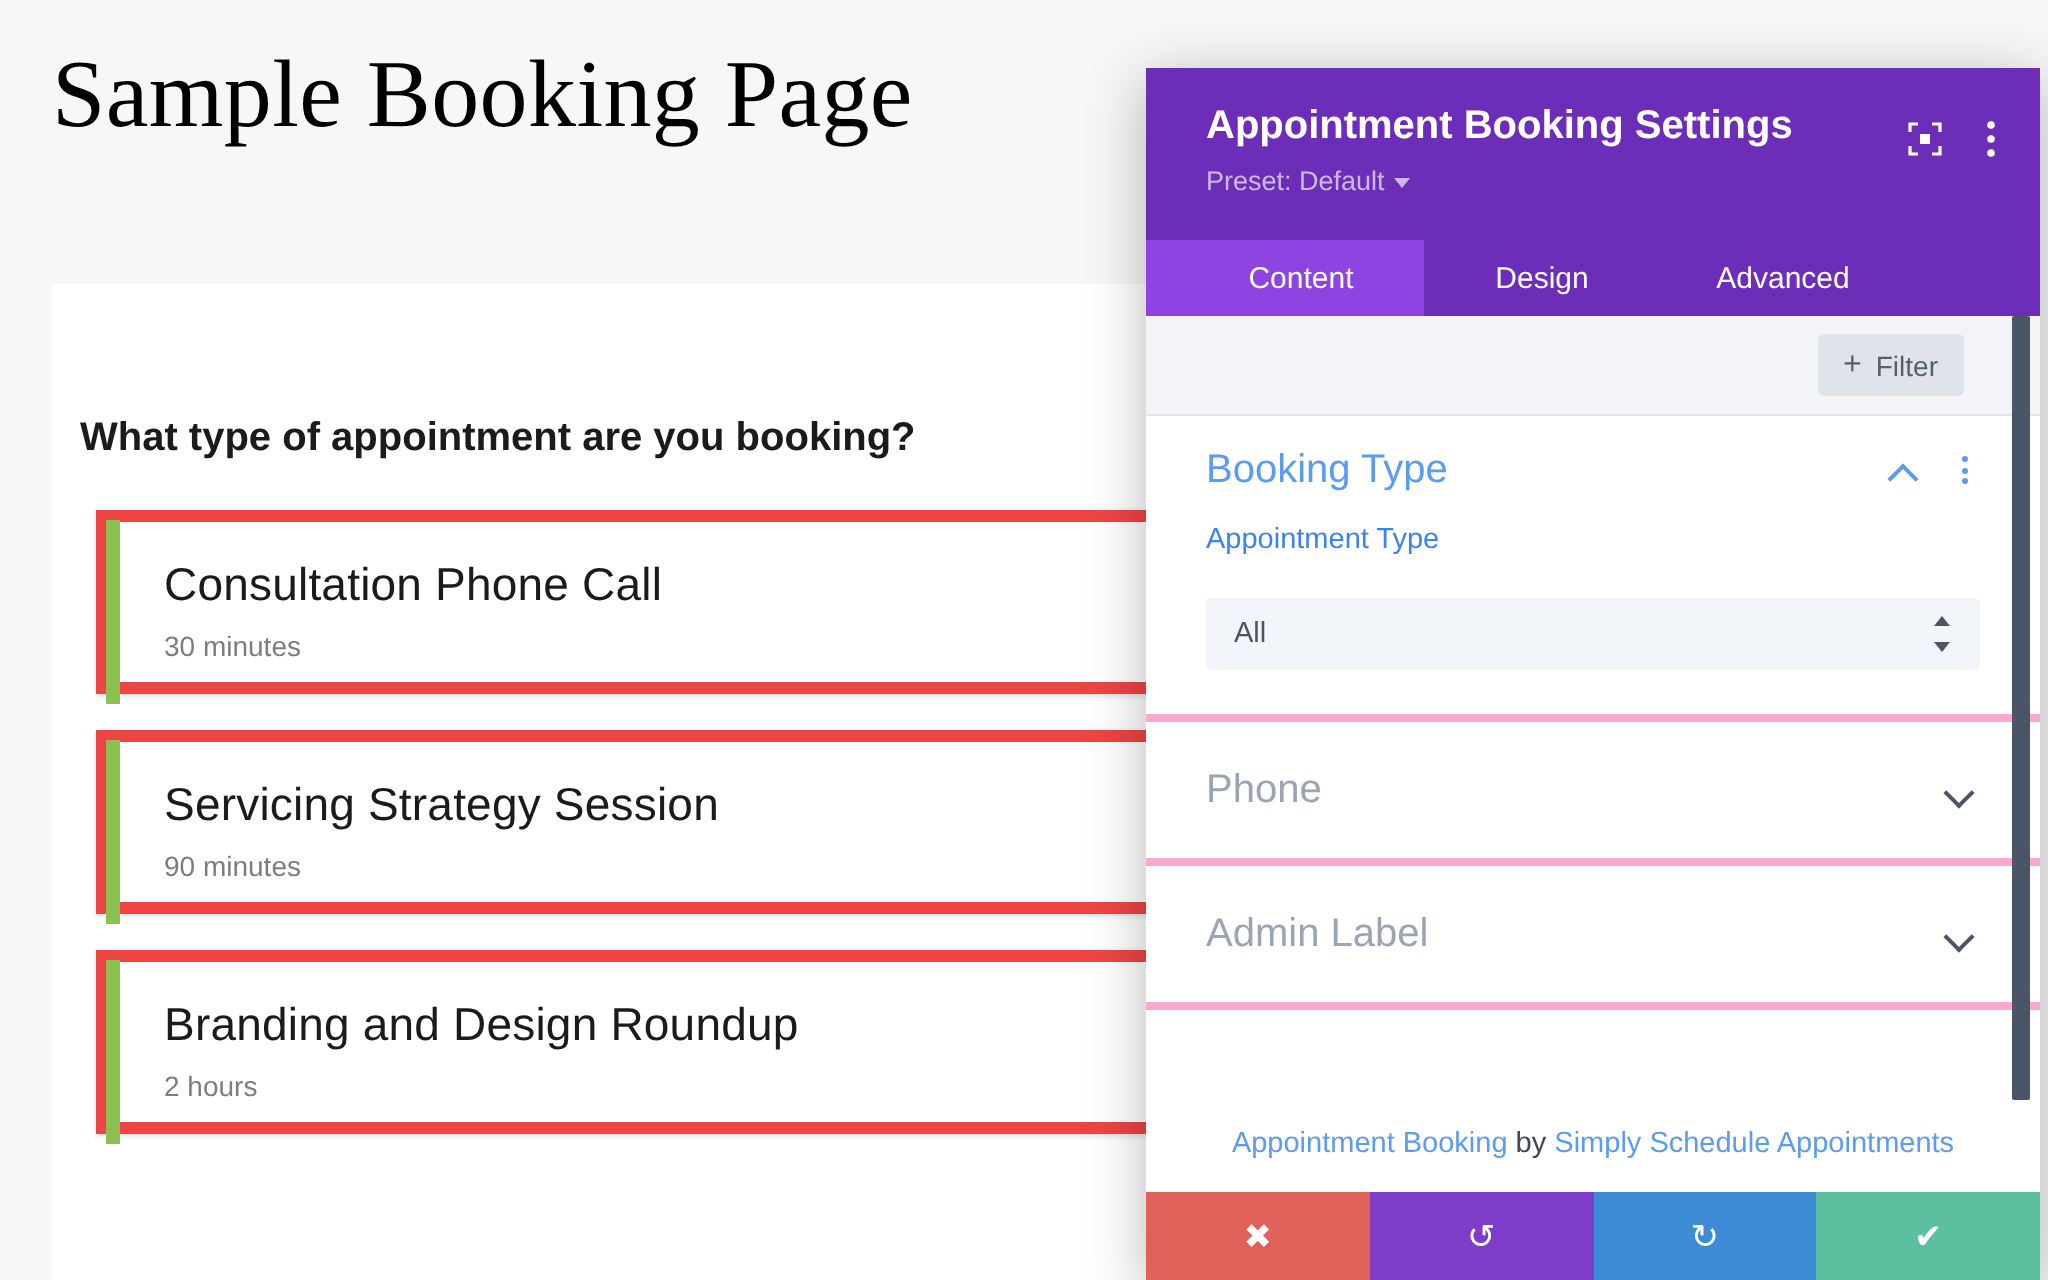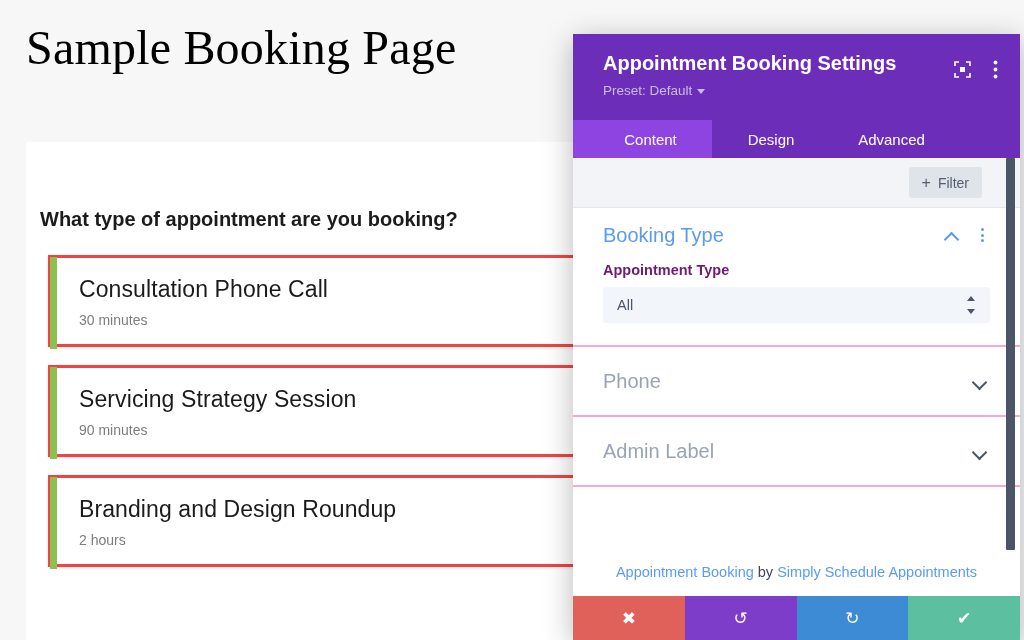--- a/index.html
+++ b/index.html
@@ -22,21 +22,21 @@
     position:absolute;left:26px;top:142px;width:700px;height:498px;
     background:#ffffff;
   }
   #question{
     position:absolute;left:14px;top:66px;
     font-size:20px;font-weight:bold;color:#1b1b1b;
   }
   .booking-list{position:absolute;left:22px;top:113px;width:660px;}
   .booking-item{
     position:relative;height:92px;margin-bottom:18px;
-    background:#ffffff;border:3px solid #ef4444;
+    background:#ffffff;border:6px solid #ef4444;
     box-shadow:0 1px 3px rgba(0,0,0,.13);
     box-sizing:border-box;
   }
   .booking-accent{
     position:absolute;left:-1px;top:-1px;width:7px;height:92px;background:#8cc152;
   }
   .booking-name{
     position:absolute;left:28px;top:18px;
     font-size:23px;font-weight:400;color:#1b1b1b;letter-spacing:.1px;
   }
@@ -94,41 +94,41 @@
   #filter-btn{
     position:absolute;right:38px;top:9px;height:31px;padding:0 13px;
     background:#dfe3ea;border:none;border-radius:3px;
     display:flex;align-items:center;gap:7px;cursor:pointer;
     font-family:"Liberation Sans", sans-serif;font-size:14px;color:#555f6e;
   }
   #filter-plus{font-size:16px;line-height:1;color:#555f6e;}
 
   #panel-body{position:relative;background:#ffffff;height:368px;}
 
-  .section{border-bottom:2px solid #f9a8d4;position:relative;}
+  .section{border-bottom:4px solid #f9a8d4;position:relative;}
   .section-head{
     display:flex;align-items:center;height:54px;padding:0 30px;cursor:pointer;
   }
   .section-title{flex:1;font-size:20px;}
   .section-open .section-title{color:#5b9bf0;}
   .section-closed .section-title{color:#9aa4b3;}
   .chev{width:14px;height:14px;position:relative;margin-right:3px;}
   .chev::before{
     content:"";position:absolute;left:1px;top:3px;width:9px;height:9px;
     border-right:2.4px solid currentColor;border-bottom:2.4px solid currentColor;
     transform:rotate(45deg);
   }
   .chev.up::before{transform:rotate(-135deg);top:6px;}
   .chev-blue{color:#5b9bf0;}
   .chev-grey{color:#4a5568;}
   .kebab{width:16px;display:flex;flex-direction:column;align-items:center;gap:2.5px;margin-left:12px;cursor:pointer;}
   .kebab i{width:3px;height:3px;border-radius:50%;background:#5b9bf0;display:block;}
 
   .section-body{padding:0 30px 22px 30px;}
-  .field-label{font-size:14.5px;font-weight:bold;color:#701a75;margin-bottom:9px;}
+  .field-label{font-size:14.5px;font-weight:normal;color:#3b82f6;margin-bottom:21px;}
   .select-wrap{position:relative;}
   .select-box{
     width:100%;height:36px;background:#f2f5f9;border:none;border-radius:3px;
     padding:0 34px 0 14px;box-sizing:border-box;
     font-family:"Liberation Sans", sans-serif;font-size:14.5px;color:#4a5568;
     -webkit-appearance:none;appearance:none;outline:none;cursor:pointer;
   }
   .select-arrows{
     position:absolute;right:14px;top:9px;width:9px;height:18px;
     display:flex;flex-direction:column;justify-content:space-between;pointer-events:none;

